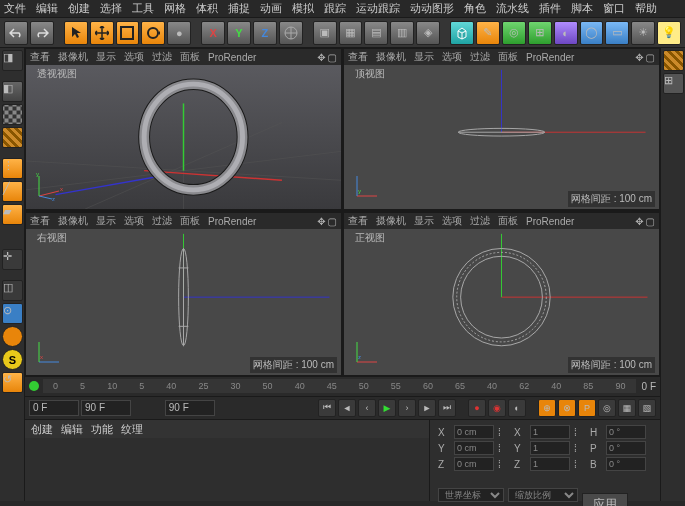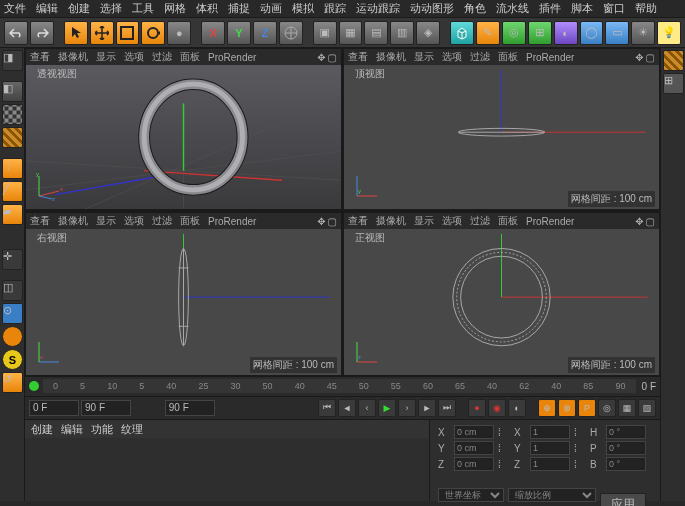--- a/index.html
+++ b/index.html
@@ -404,21 +404,21 @@
             <input class="attrin" value="0 cm" style="">
             <label>⁞</label>
             <label>Z</label>
             <input class="attrin" value="1" style="">
             <label>⁞</label>
             <label>B</label>
             <input class="attrin" value="0 °" style="">
           </div>
         <div class="attrrow">
           <select class="attrin" style="width:66px"><option>世界坐标</option></select>
-          <select class="attrin" style="width:88px"><option>缩放比例</option></select>
+          <select class="attrin" style="width:70px"><option>缩放比例</option></select>
           <button class="applybtn">应用</button>
         </div>
       </div>
     </div>
   </div>
 
   <div class="rightpanel">
     <div class="sidebtn hatch"></div>
     <div class="sidebtn" style="background:#555">⊞</div>
   </div>

